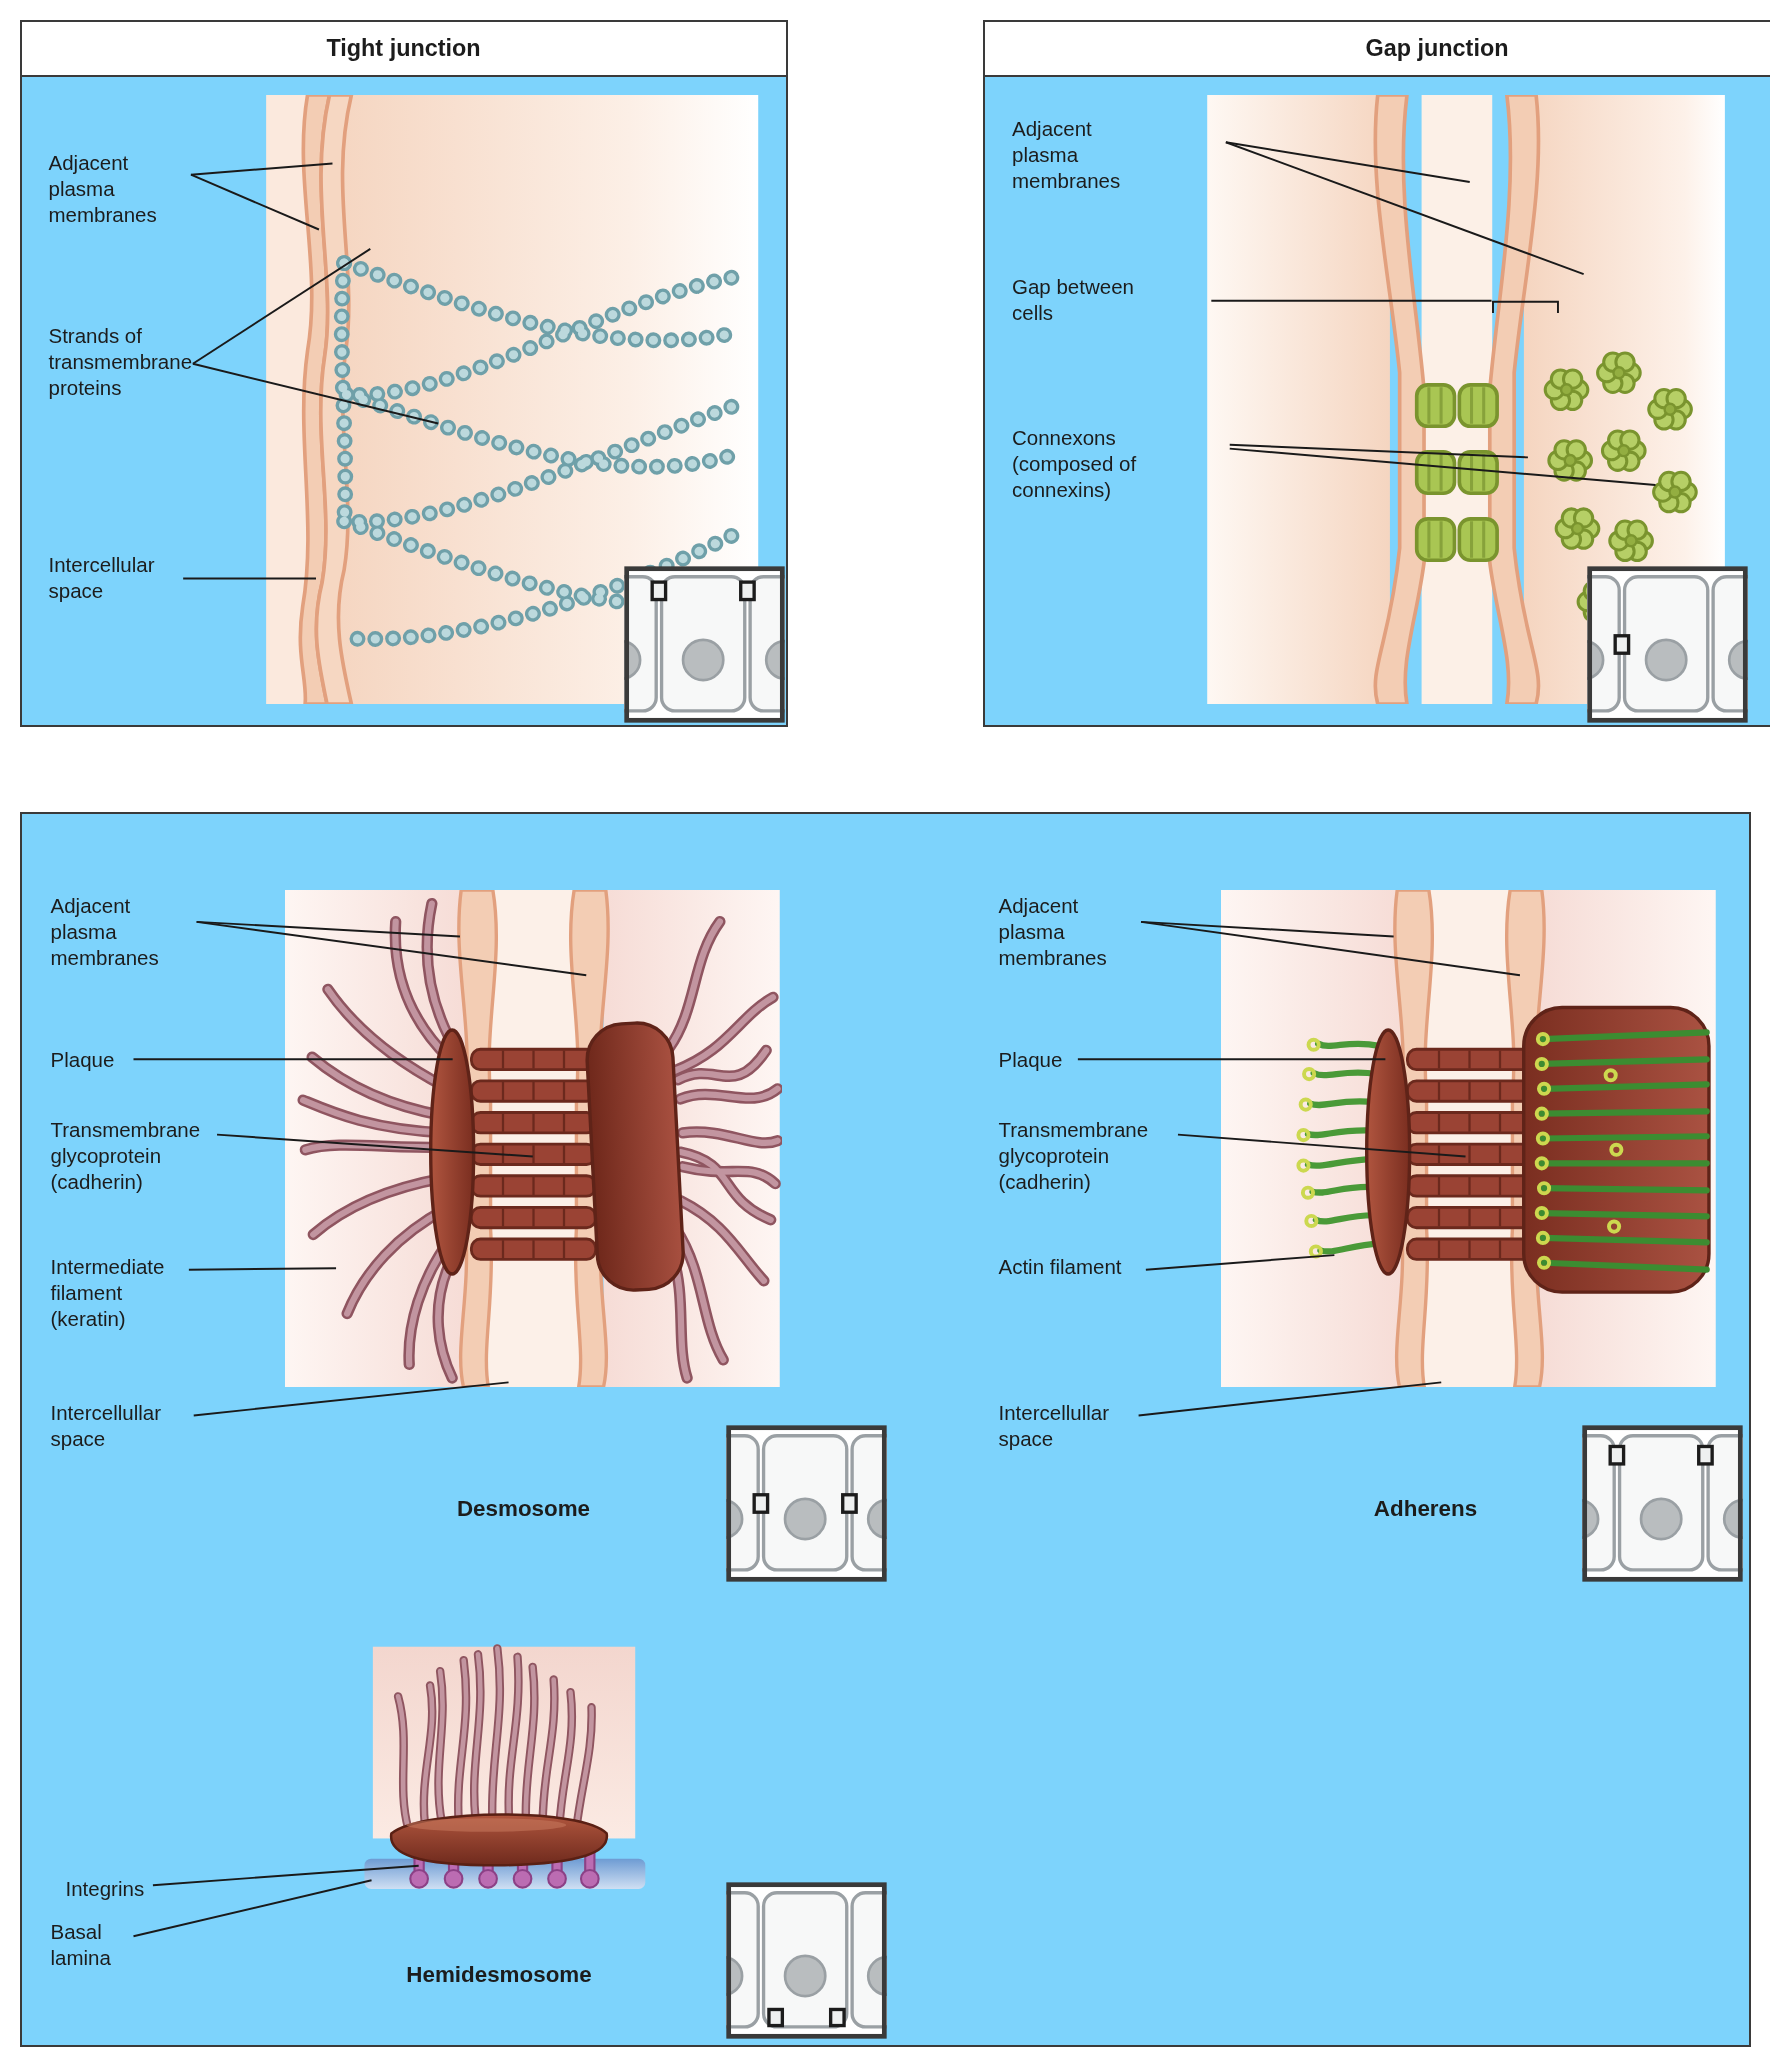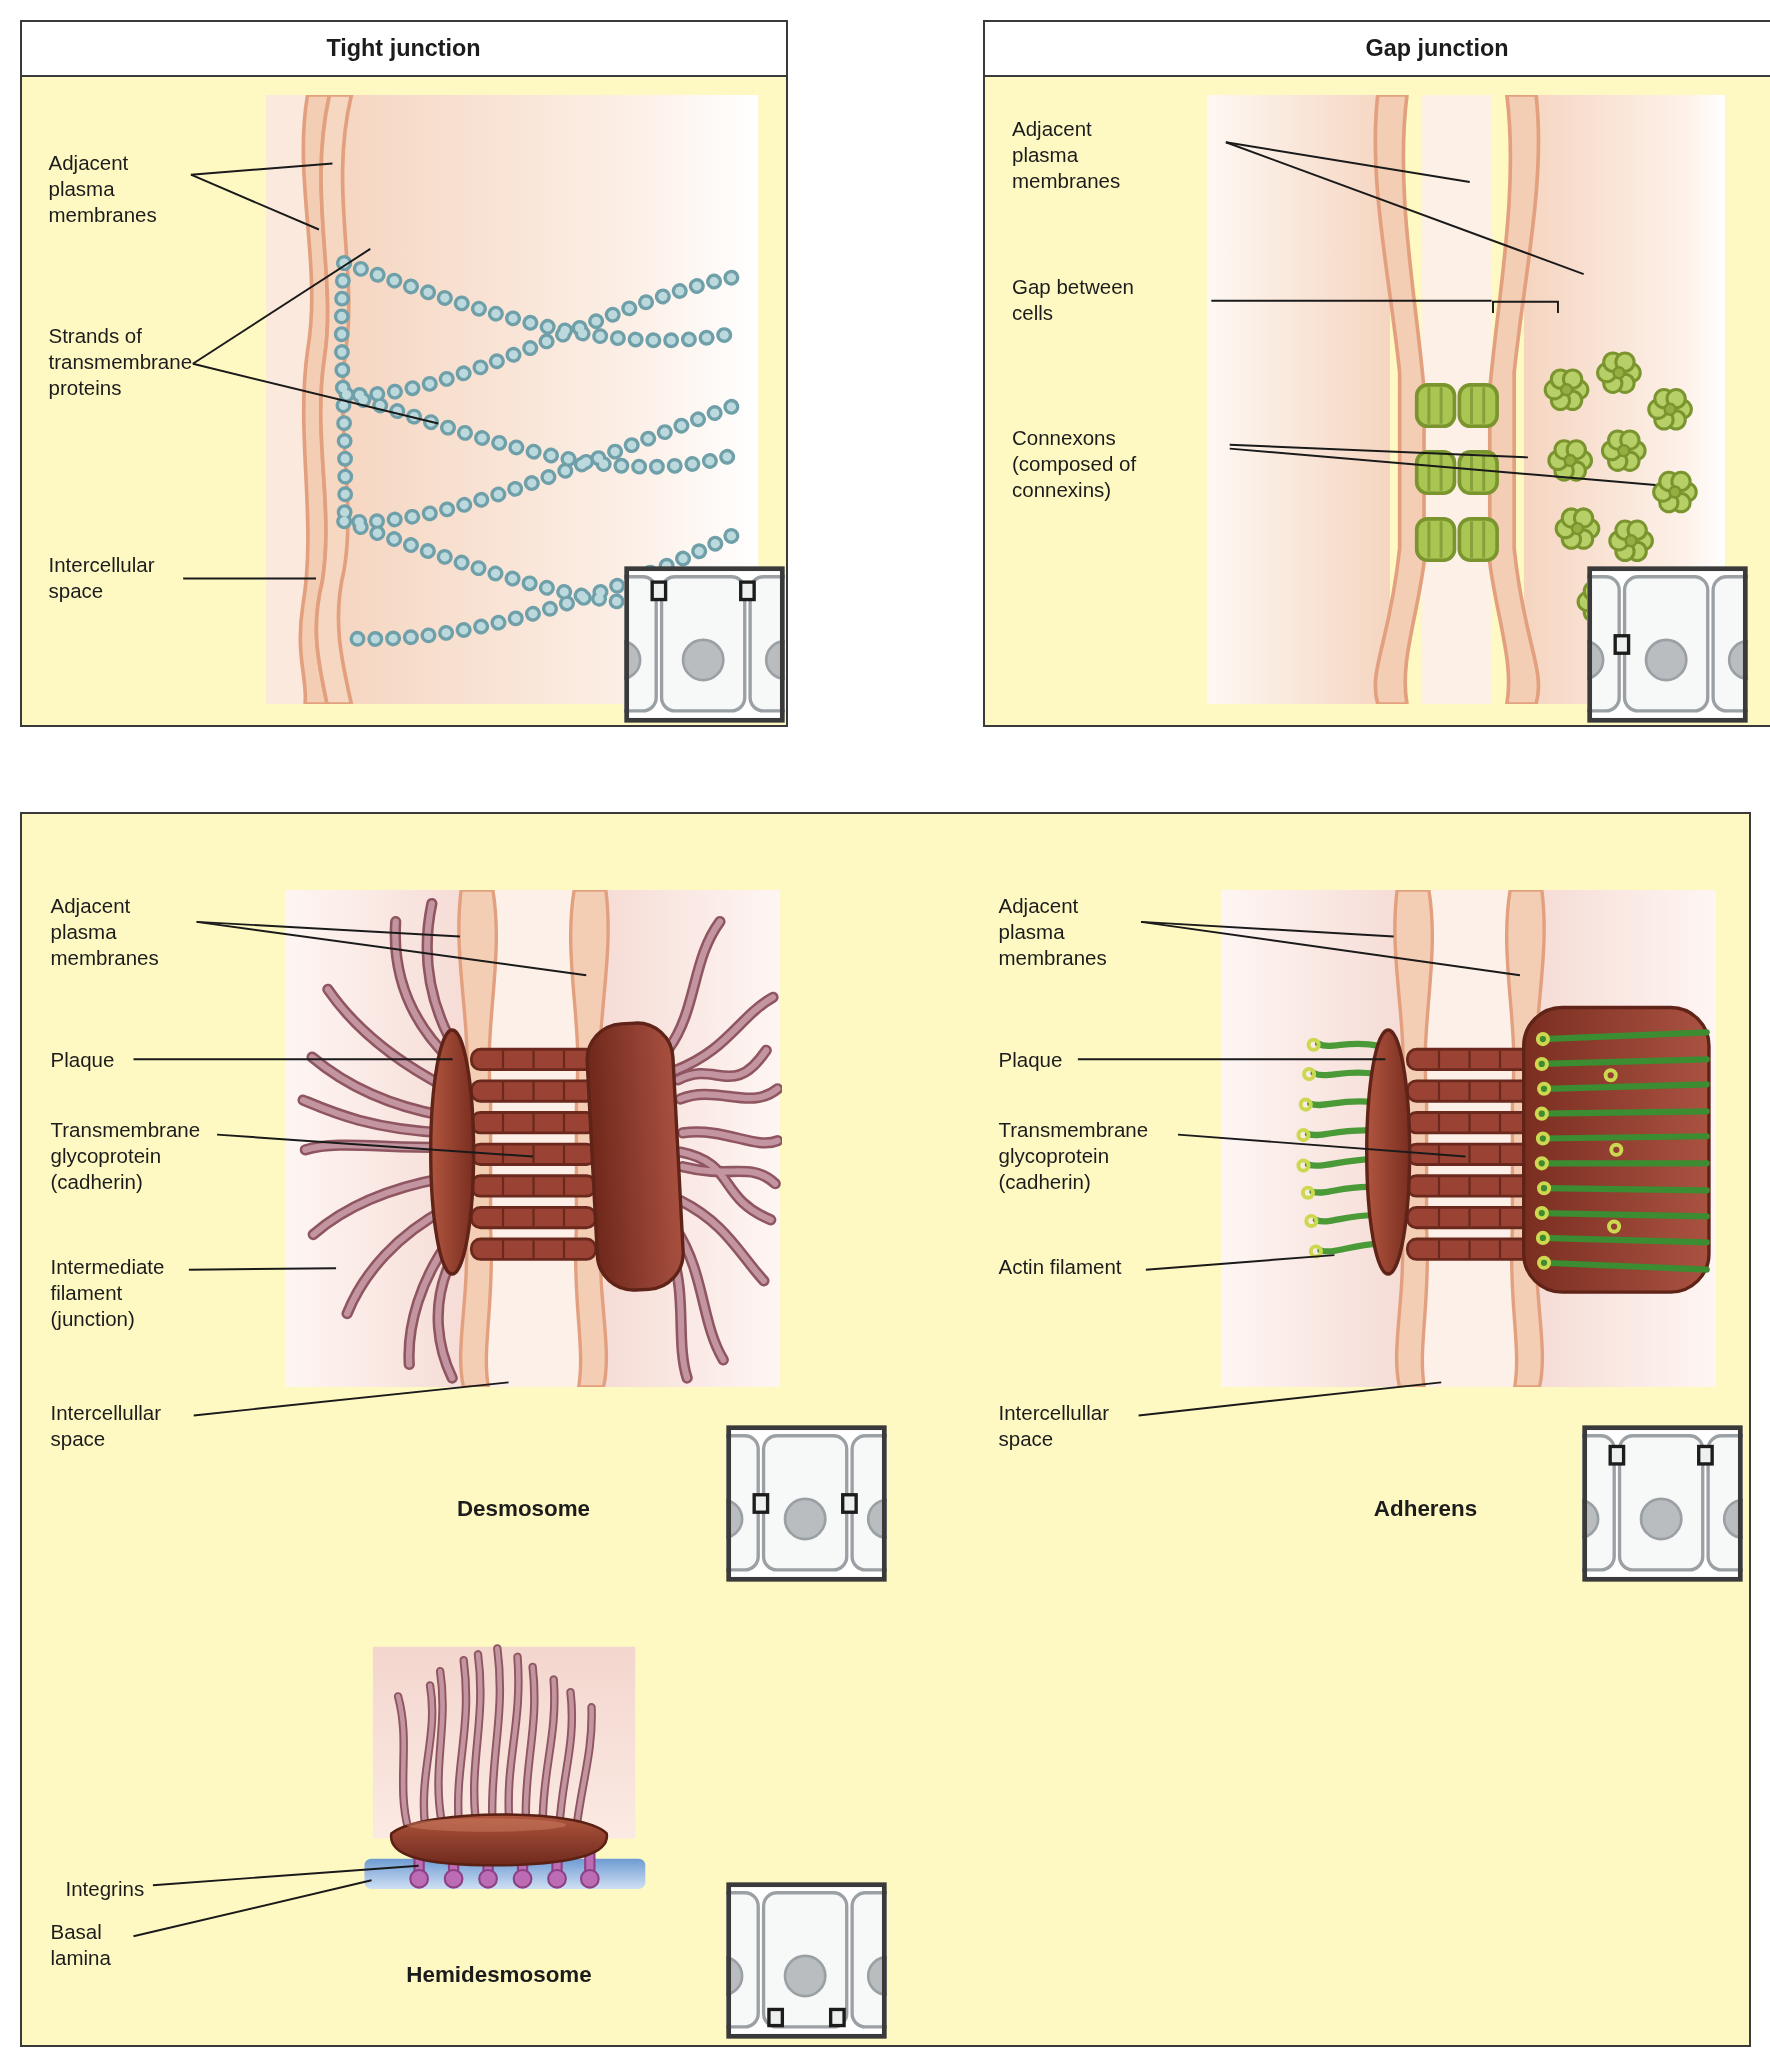--- a/index.html
+++ b/index.html
@@ -1,18 +1,18 @@
 <!DOCTYPE html>
 <html style="font-size:7.8px"><head>
 <meta charset="utf-8">
 <style>
   html,body{margin:0;padding:0;background:#ffffff;}
   .page{position:relative;width:1770px;height:2066px;background:#ffffff;
         font-family:"Liberation Sans",sans-serif;color:#1c1c1c;overflow:hidden;}
-  .panel{position:absolute;border:2.4px solid #3a3a3a;background:#fef9c3;box-sizing:border-box;padding-left:23px;}
+  .panel{position:absolute;border:2.4px solid #3a3a3a;background:#7dd3fc;box-sizing:border-box;padding-left:23px;}
   .panel-title{position:absolute;top:0;left:0;right:0;height:53px;border-bottom:2.4px solid #3a3a3a;
         display:flex;align-items:center;justify-content:center;font-weight:bold;font-size:23.4px;background:#ffffff;z-index:5;}
   .label{position:absolute;font-size:20.5px;line-height:1.28;white-space:pre-line;z-index:4;}
   .caption{position:absolute;font-weight:bold;font-size:22.4px;text-align:center;z-index:4;}
   .illus{position:absolute;z-index:1;}
   .inset{position:absolute;z-index:2;}
   .leader{position:absolute;left:0;top:0;width:100%;height:100%;pointer-events:none;z-index:3;}
 </style>
 </head>
 <body>
@@ -246,21 +246,21 @@
 
     <div class="label" style="left:29px;top:79px;">Adjacent
 plasma
 membranes</div>
     <div class="label" style="left:29px;top:233px;">Plaque</div>
     <div class="label" style="left:29px;top:303px;">Transmembrane
 glycoprotein
 (cadherin)</div>
     <div class="label" style="left:29px;top:440px;">Intermediate
 filament
-(junction)</div>
+(keratin)</div>
     <div class="label" style="left:29px;top:586px;">Intercellullar
 space</div>
     <div class="caption" style="left:385px;top:682px;width:234px;">Desmosome</div>
 
     <svg class="inset" style="left:704px;top:611px;" width="161" height="157" viewBox="0 0 120 117">
       <rect x="2" y="2" width="116" height="113" fill="#ffffff"></rect>
       <g fill="#f7f8f8" stroke="#9aa0a4" stroke-width="2.5">
         <rect x="-28" y="8" width="52" height="100" rx="10"></rect>
         <rect x="28" y="8" width="62" height="100" rx="10"></rect>
         <rect x="94" y="8" width="52" height="100" rx="10"></rect>

